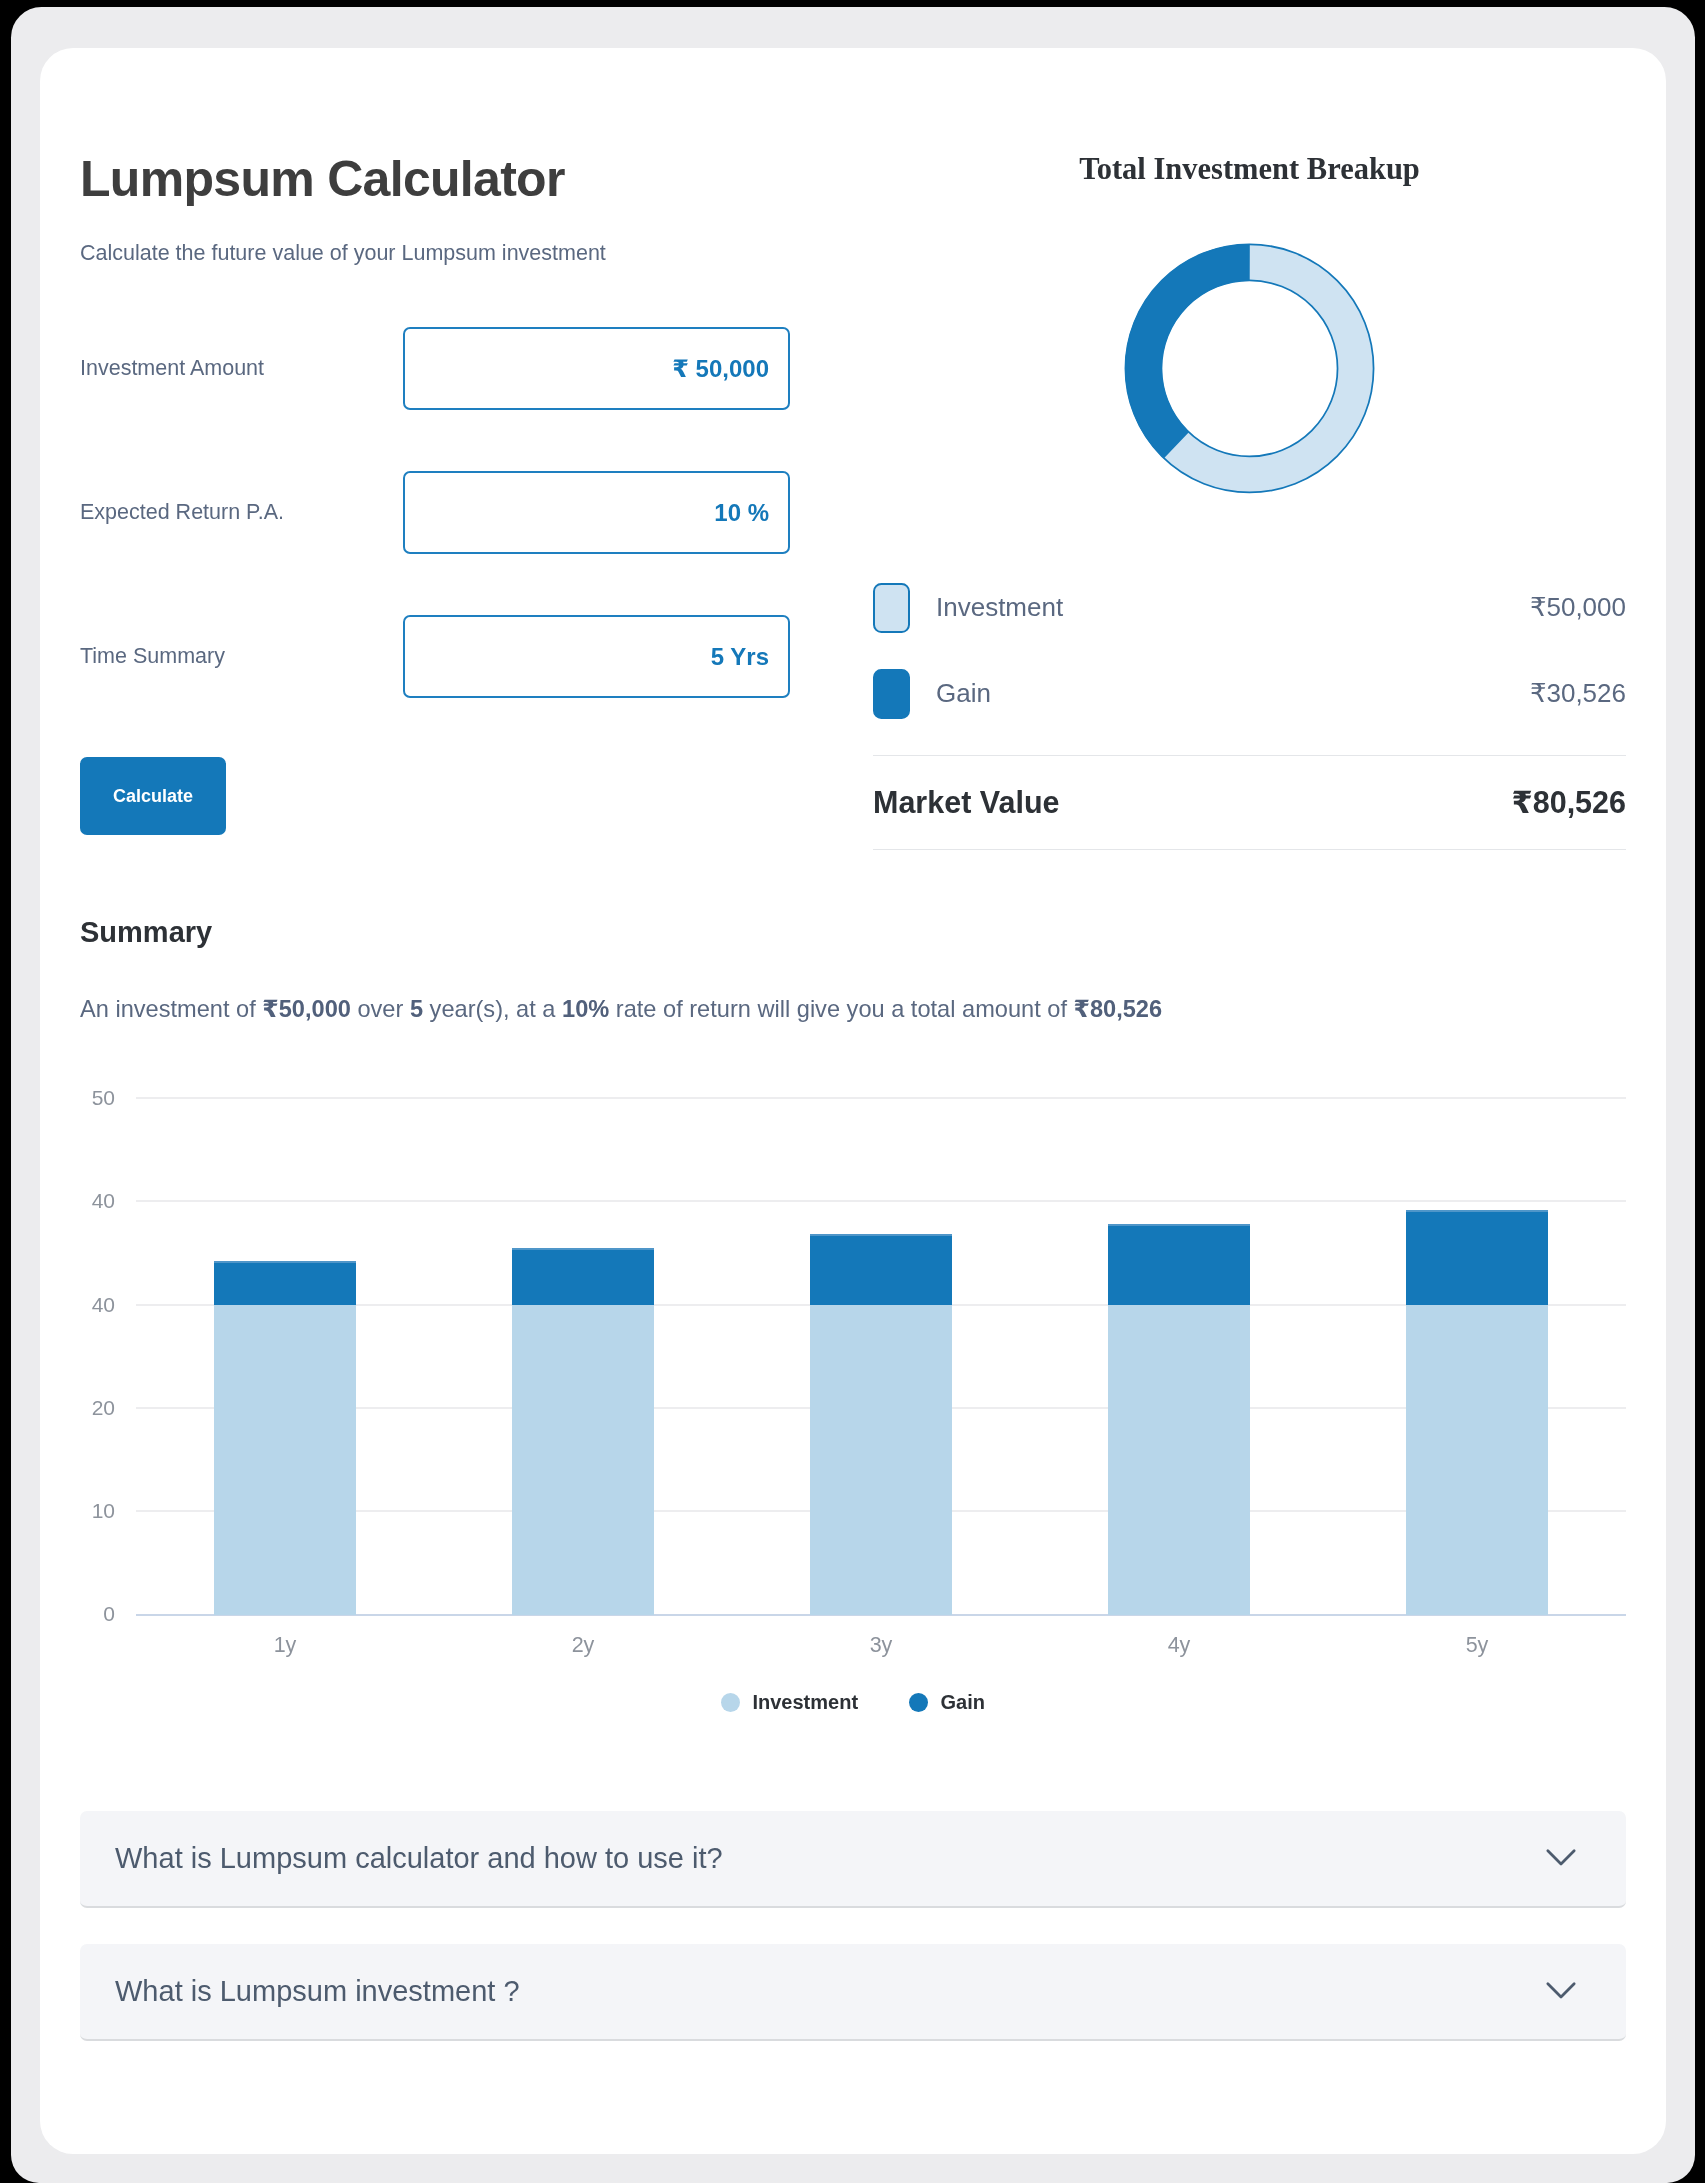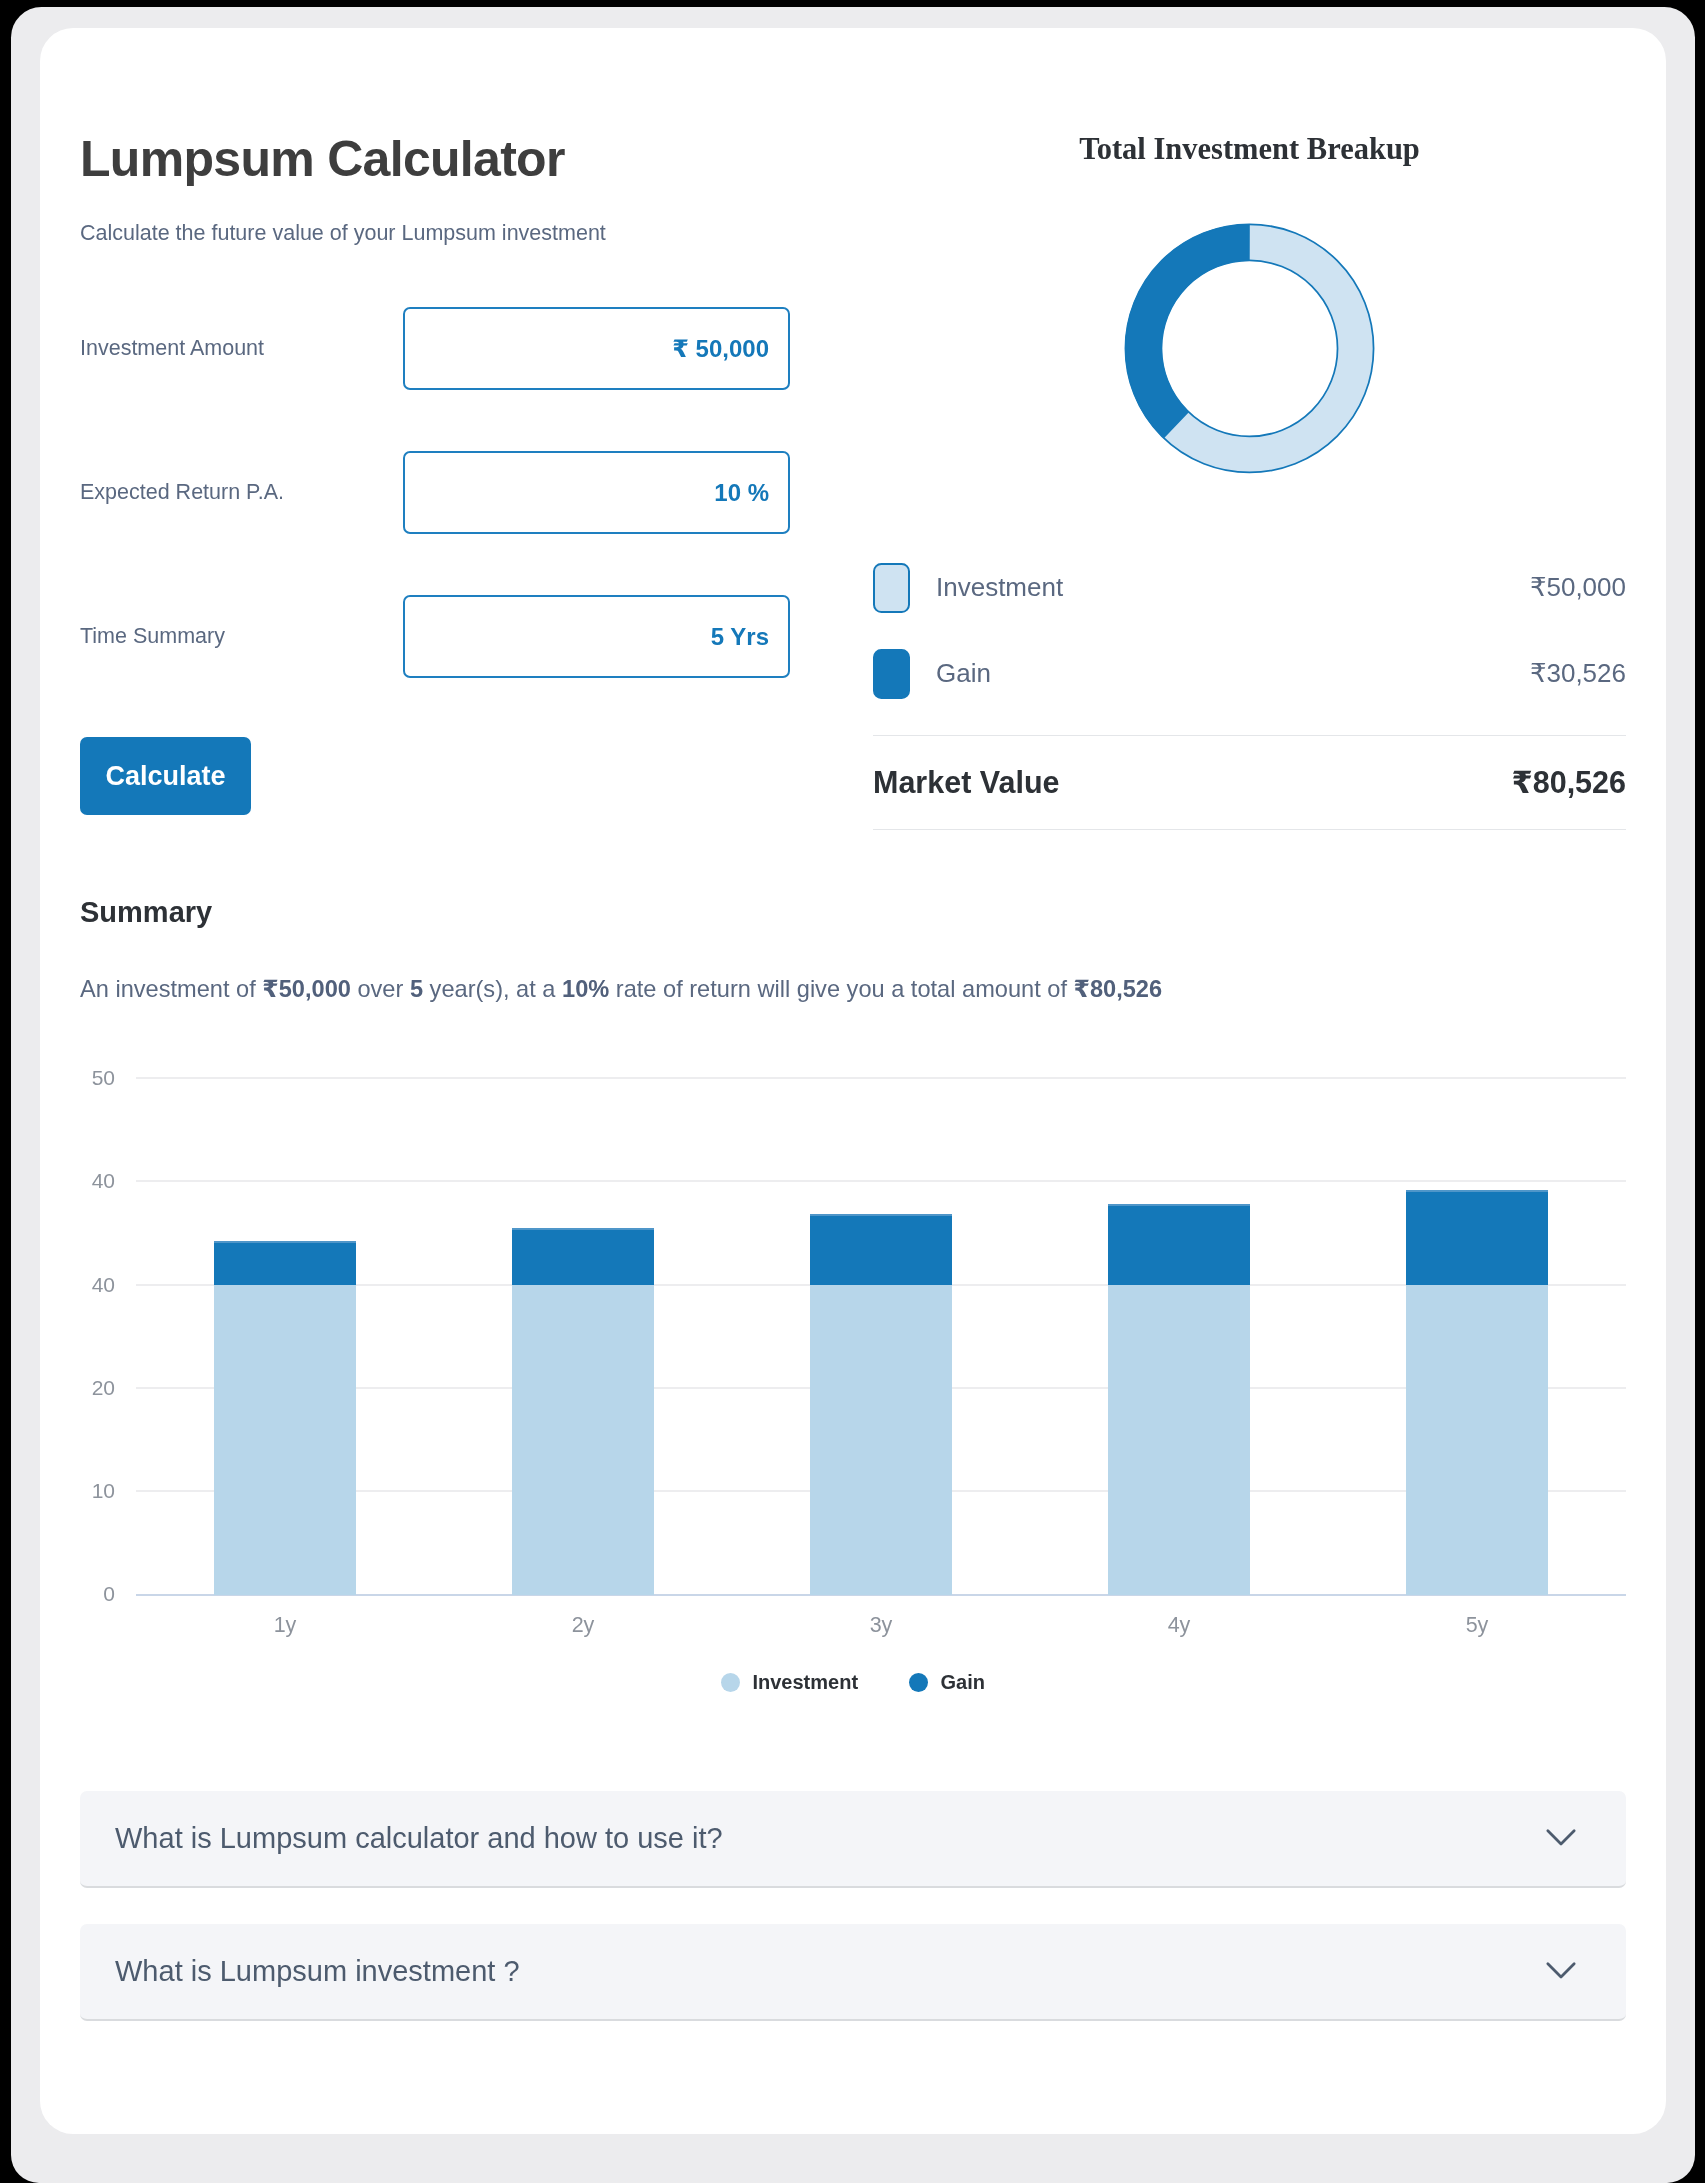--- a/index.html
+++ b/index.html
@@ -8,40 +8,40 @@
     --dark:#2d3136;
     --axis-gray:#8d939c;
   }
   *{box-sizing:border-box;}
   html,body{margin:0;padding:0;}
   body{
     width:1706px;height:2183px;position:relative;background:#000;
     font-family:"Liberation Sans","DejaVu Sans",sans-serif;overflow:hidden;
   }
   .frame{position:absolute;left:11px;right:11px;top:7px;bottom:0;background:#ececee;border-radius:30.5px 30.5px 28px 28px;}
-  .card{position:absolute;left:29px;top:21px;right:29px;height:2106px;background:#fff;border-radius:33px;padding:0 40px;}
+  .card{position:absolute;left:29px;top:41px;right:29px;height:2106px;background:#fff;border-radius:33px;padding:0 40px;}
 
   
   .top-row{display:flex;padding-top:105px;gap:83px;}
   .col-left{flex:1;min-width:0;}
   .col-right{width:753px;flex:none;}
 
   .page-title{margin:0;font-size:50px;line-height:1.04;font-weight:600;color:#3e3e3e;letter-spacing:-0.7px;}
   .page-subtitle{margin-top:36px;font-size:21.5px;color:var(--slate);}
 
   .form-row{display:flex;align-items:center;margin-top:61px;}
   .form-row .field-label{flex:1;font-size:21.5px;color:var(--slate);}
   .input-box{
     width:387px;height:83px;border:2.1px solid #1e7fc0;border-radius:7px;background:#fff;
     text-align:right;padding:0 19px;font-size:24px;font-weight:700;color:var(--blue);
     font-family:"Liberation Sans","DejaVu Sans",sans-serif;outline:none;
   }
   .calc-btn{
-    margin-top:59px;width:171px;height:78px;background:var(--blue);color:#fff;
-    font-size:27px;font-weight:700;border:none;border-radius:7px;cursor:pointer;
+    margin-top:59px;width:146px;height:78px;background:var(--blue);color:#fff;
+    font-size:18px;font-weight:700;border:none;border-radius:7px;cursor:pointer;
     font-family:"Liberation Sans","DejaVu Sans",sans-serif;
   }
 
   
   .breakup-heading{margin:0;text-align:center;font-size:30.5px;font-weight:700;color:var(--dark);line-height:1.1;font-family:Liberation Serif, serif;}
   .donut-wrap{display:flex;justify-content:center;margin-top:49px;}
   .legend{margin-top:85px;}
   .legend-row{display:flex;align-items:center;height:50px;margin-bottom:36px;}
   .legend-swatch{width:37px;height:50px;border-radius:8.3px;border:2.1px solid var(--blue);}
   .legend-label{margin-left:26px;font-size:26px;color:var(--slate);}

